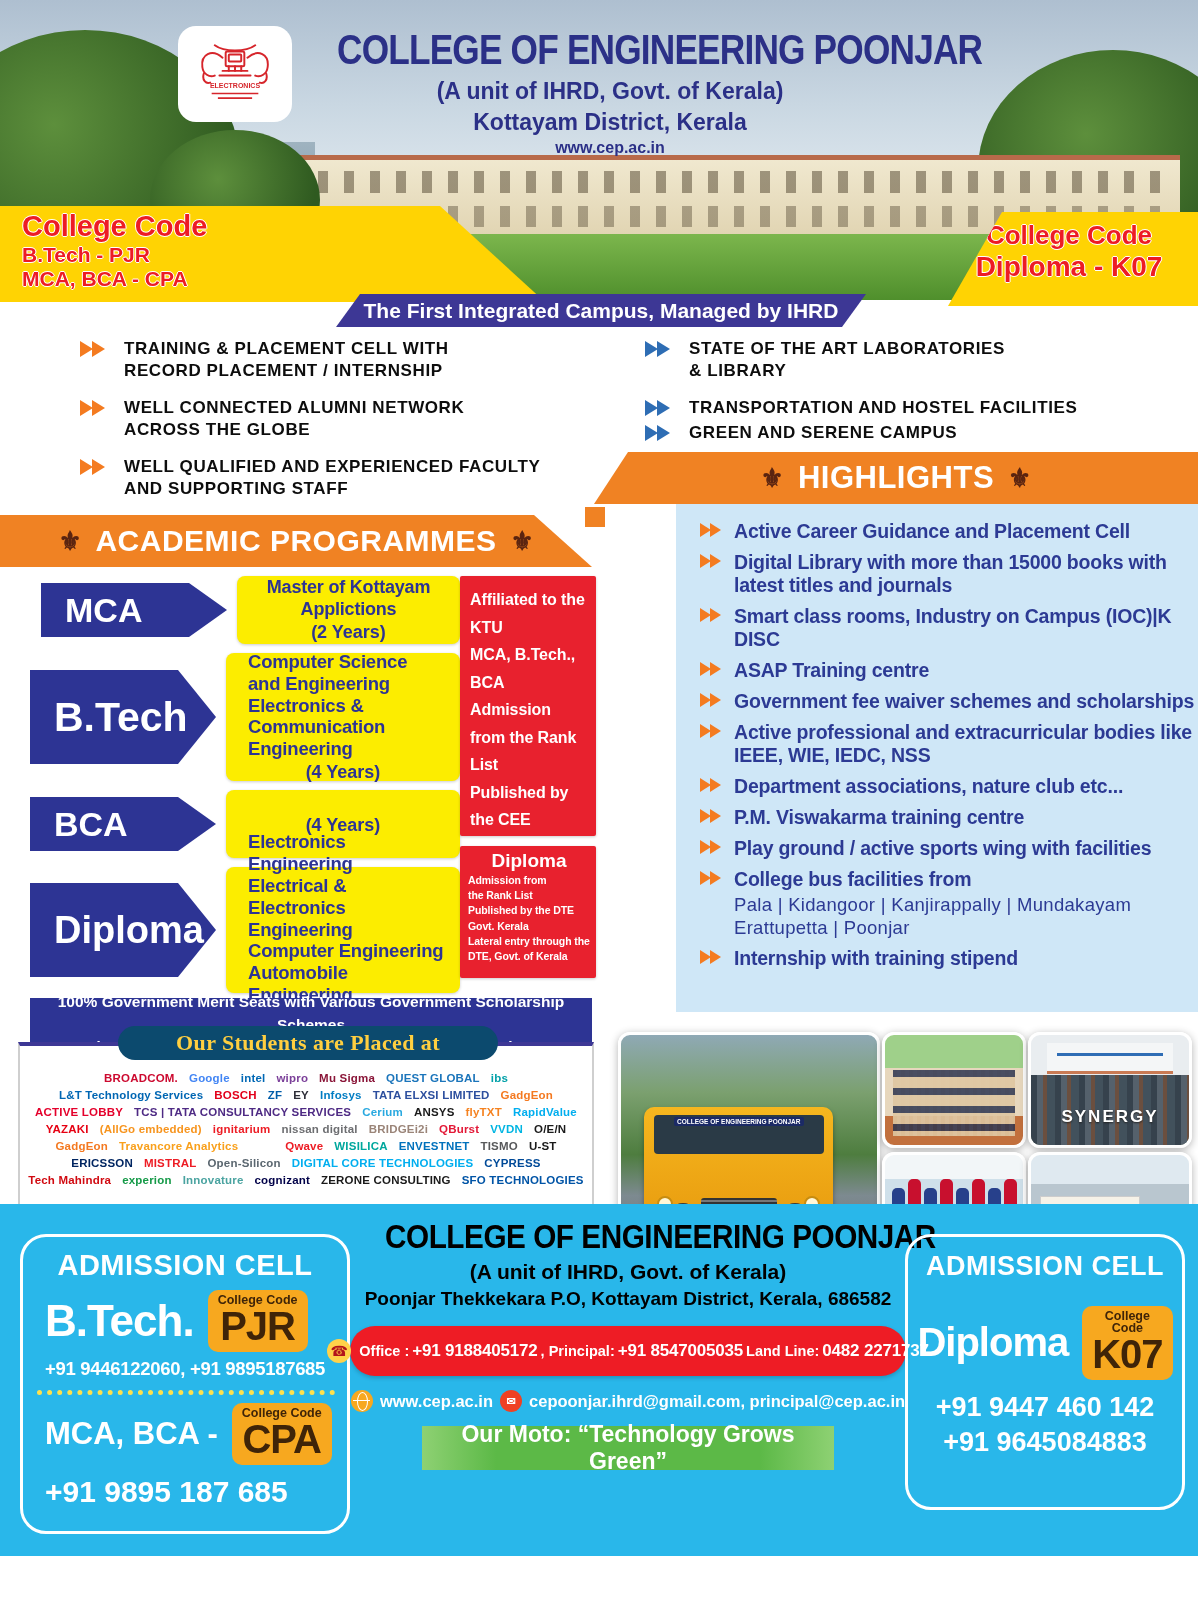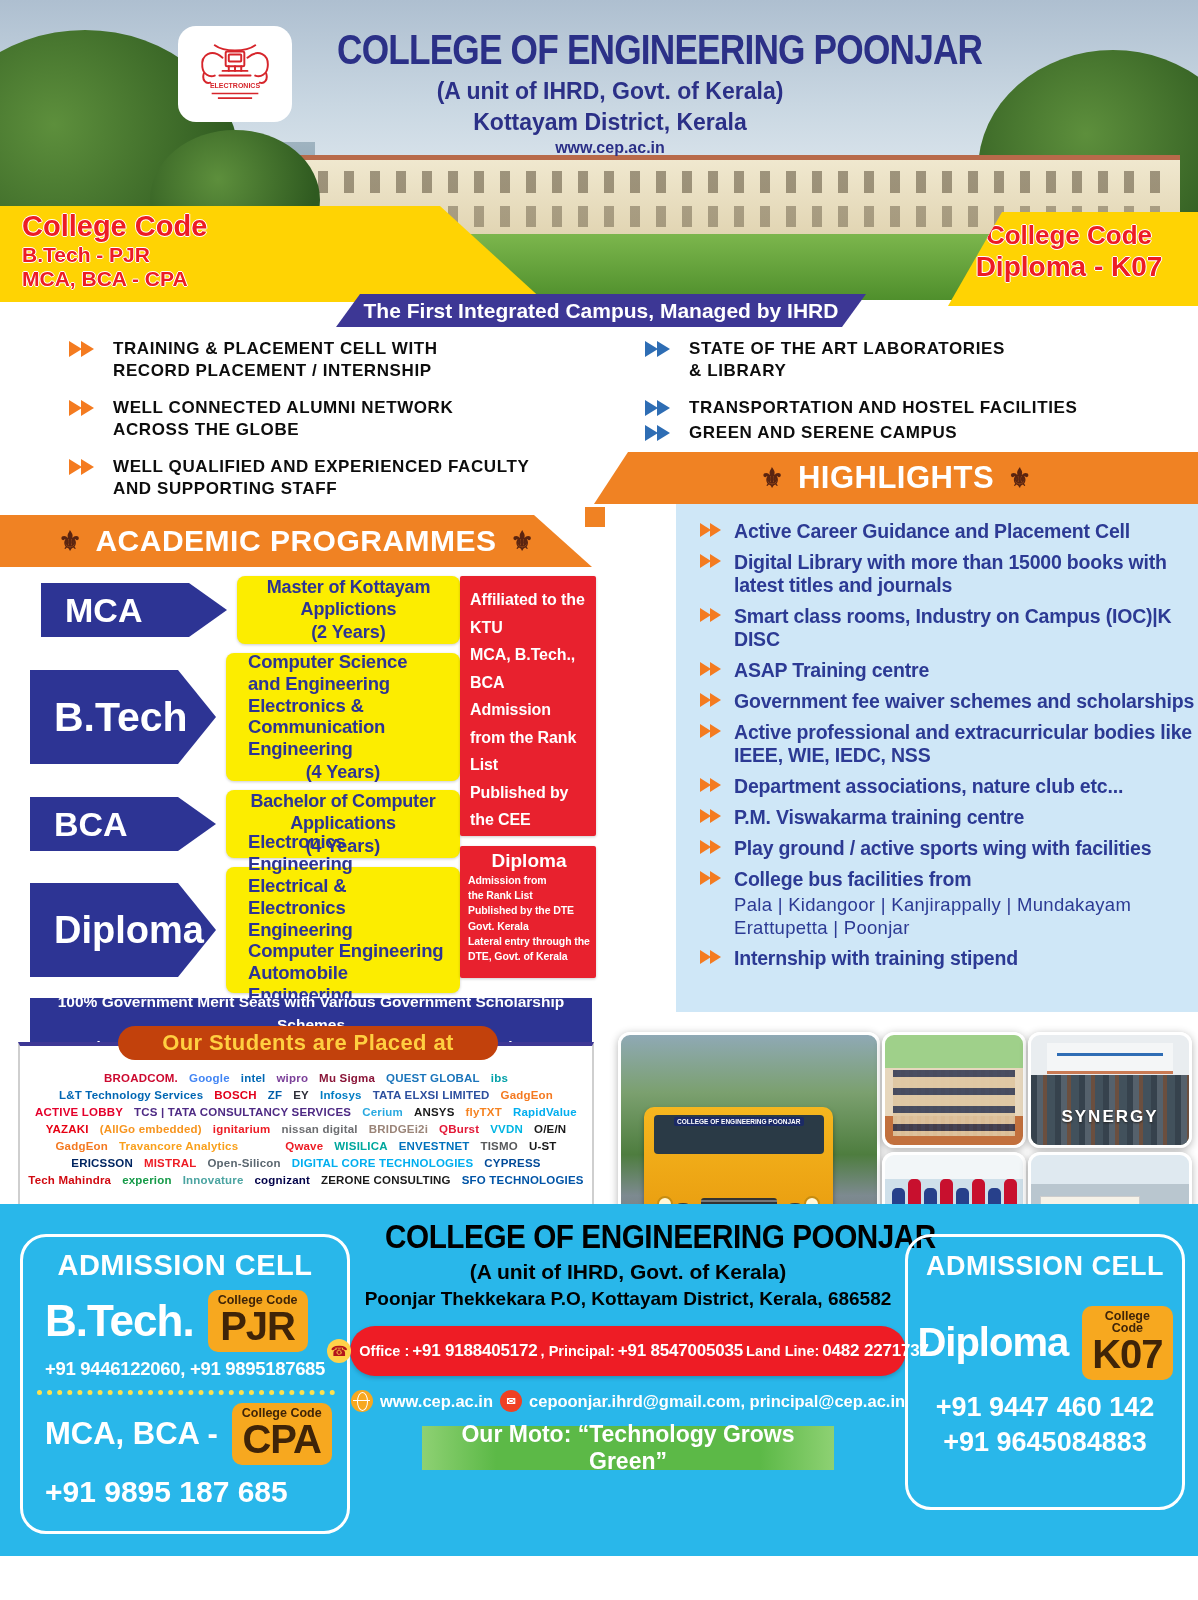--- a/index.html
+++ b/index.html
@@ -44,21 +44,21 @@
   .cb-right .cb-label{font-size:26px;}
   .cb-right .cb-lines{font-size:28px;}
   .outline-w{text-shadow:-1px 0 #fff,1px 0 #fff,0 -1px #fff,0 1px #fff;}
 
   .ribbon{position:absolute;left:336px;top:294px;width:530px;height:33px;background:#3d3795;
           clip-path:polygon(24px 0,100% 0,calc(100% - 24px) 100%,0 100%);
           color:#fff;font-size:21px;font-weight:800;display:flex;align-items:center;justify-content:center;}
 
   
   .feat-col{position:absolute;top:338px;}
-  .feat-left{left:69px;width:530px;}
+  .feat-left{left:80px;width:530px;}
   .feat-right{left:645px;width:545px;}
   .feat-item{position:relative;padding-left:44px;margin-bottom:15px;font-size:17px;font-weight:900;
              letter-spacing:.6px;line-height:1.3;color:#0d0d0d;}
   .feat-right div.feat-item:nth-of-type(2){margin-bottom:3px;}
   .ff{position:absolute;left:0;top:3px;width:28px;height:17px;}
   .ff::before,.ff::after{content:"";position:absolute;top:0;border-top:8.5px solid transparent;
         border-bottom:8.5px solid transparent;border-left:13px solid #f47b20;}
   .ff::before{left:0;}.ff::after{left:12px;}
   .fi-blue .ff::before,.fi-blue .ff::after{border-left-color:#2e6db4;}
 
@@ -114,23 +114,23 @@
   .dip-title{text-align:center;font-size:19px;font-weight:900;line-height:1.1;}
   .dip-body{font-size:10.5px;font-weight:700;line-height:1.45;letter-spacing:-.1px;margin-top:1px;}
 
   .merit{position:absolute;left:30px;top:998px;width:562px;height:54px;background:#2d3494;color:#fff;
         display:flex;align-items:center;justify-content:center;text-align:center;
         font-size:15.5px;font-weight:800;line-height:1.45;}
 
   
   .placed-box{position:absolute;left:18px;top:1042px;width:576px;height:196px;background:#fff;
         border:2px solid #cfcfcf;border-top:4px solid #3d3795;box-sizing:border-box;}
-  .placed-pill{position:absolute;left:118px;top:1026px;width:380px;height:34px;background:#c2410c;
+  .placed-pill{position:absolute;left:118px;top:1026px;width:380px;height:34px;background:#0c4a6e;
         border-radius:18px;color:#ffcf40;font-size:22px;font-weight:900;letter-spacing:.4px;
-        display:flex;align-items:center;justify-content:center;z-index:3;}
+        display:flex;align-items:center;justify-content:center;z-index:3;font-family:Liberation Serif, serif;}
   .logo-grid{display:flex;flex-wrap:wrap;justify-content:center;align-items:center;
         column-gap:11px;row-gap:5px;padding:26px 8px 4px;}
   .logo-badge{font-size:11.5px;font-weight:800;letter-spacing:.2px;white-space:nowrap;}
 
   
   .ph{position:absolute;border:3px solid #fff;border-radius:12px;box-shadow:0 2px 8px rgba(0,0,0,.3);overflow:hidden;}
   .ph-bus{left:618px;top:1032px;width:256px;height:206px;
         background:linear-gradient(180deg,#8fa9b5 0%,#7ba06f 28%,#4e7d3f 58%,#7d8a90 78%,#6d787e 100%);}
   .bus-body{position:absolute;left:9%;bottom:7%;width:74%;height:58%;
         background:linear-gradient(#f6b71f,#e89b0e);border-radius:10px 10px 6px 6px;box-shadow:0 3px 5px rgba(0,0,0,.35);}
@@ -413,21 +413,20 @@
 and Engineering
 Electronics &amp;
 Communication Engineering</div>
           <div class="prog-years">(4 Years)</div>
         </div>
       </div>
 
       <div class="prog-row">
         <div class="prog-arrow">BCA</div>
         <div class="prog-box">
-          <div class="prog-desc pre">Bachelor of Computer Applications</div>
           <div class="prog-years">(4 Years)</div>
         </div>
       </div>
 
       <div class="prog-row">
         <div class="prog-arrow">Diploma</div>
         <div class="prog-box">
           <div class="prog-desc pre">Electronics Engineering
 Electrical &amp;
 Electronics Engineering

